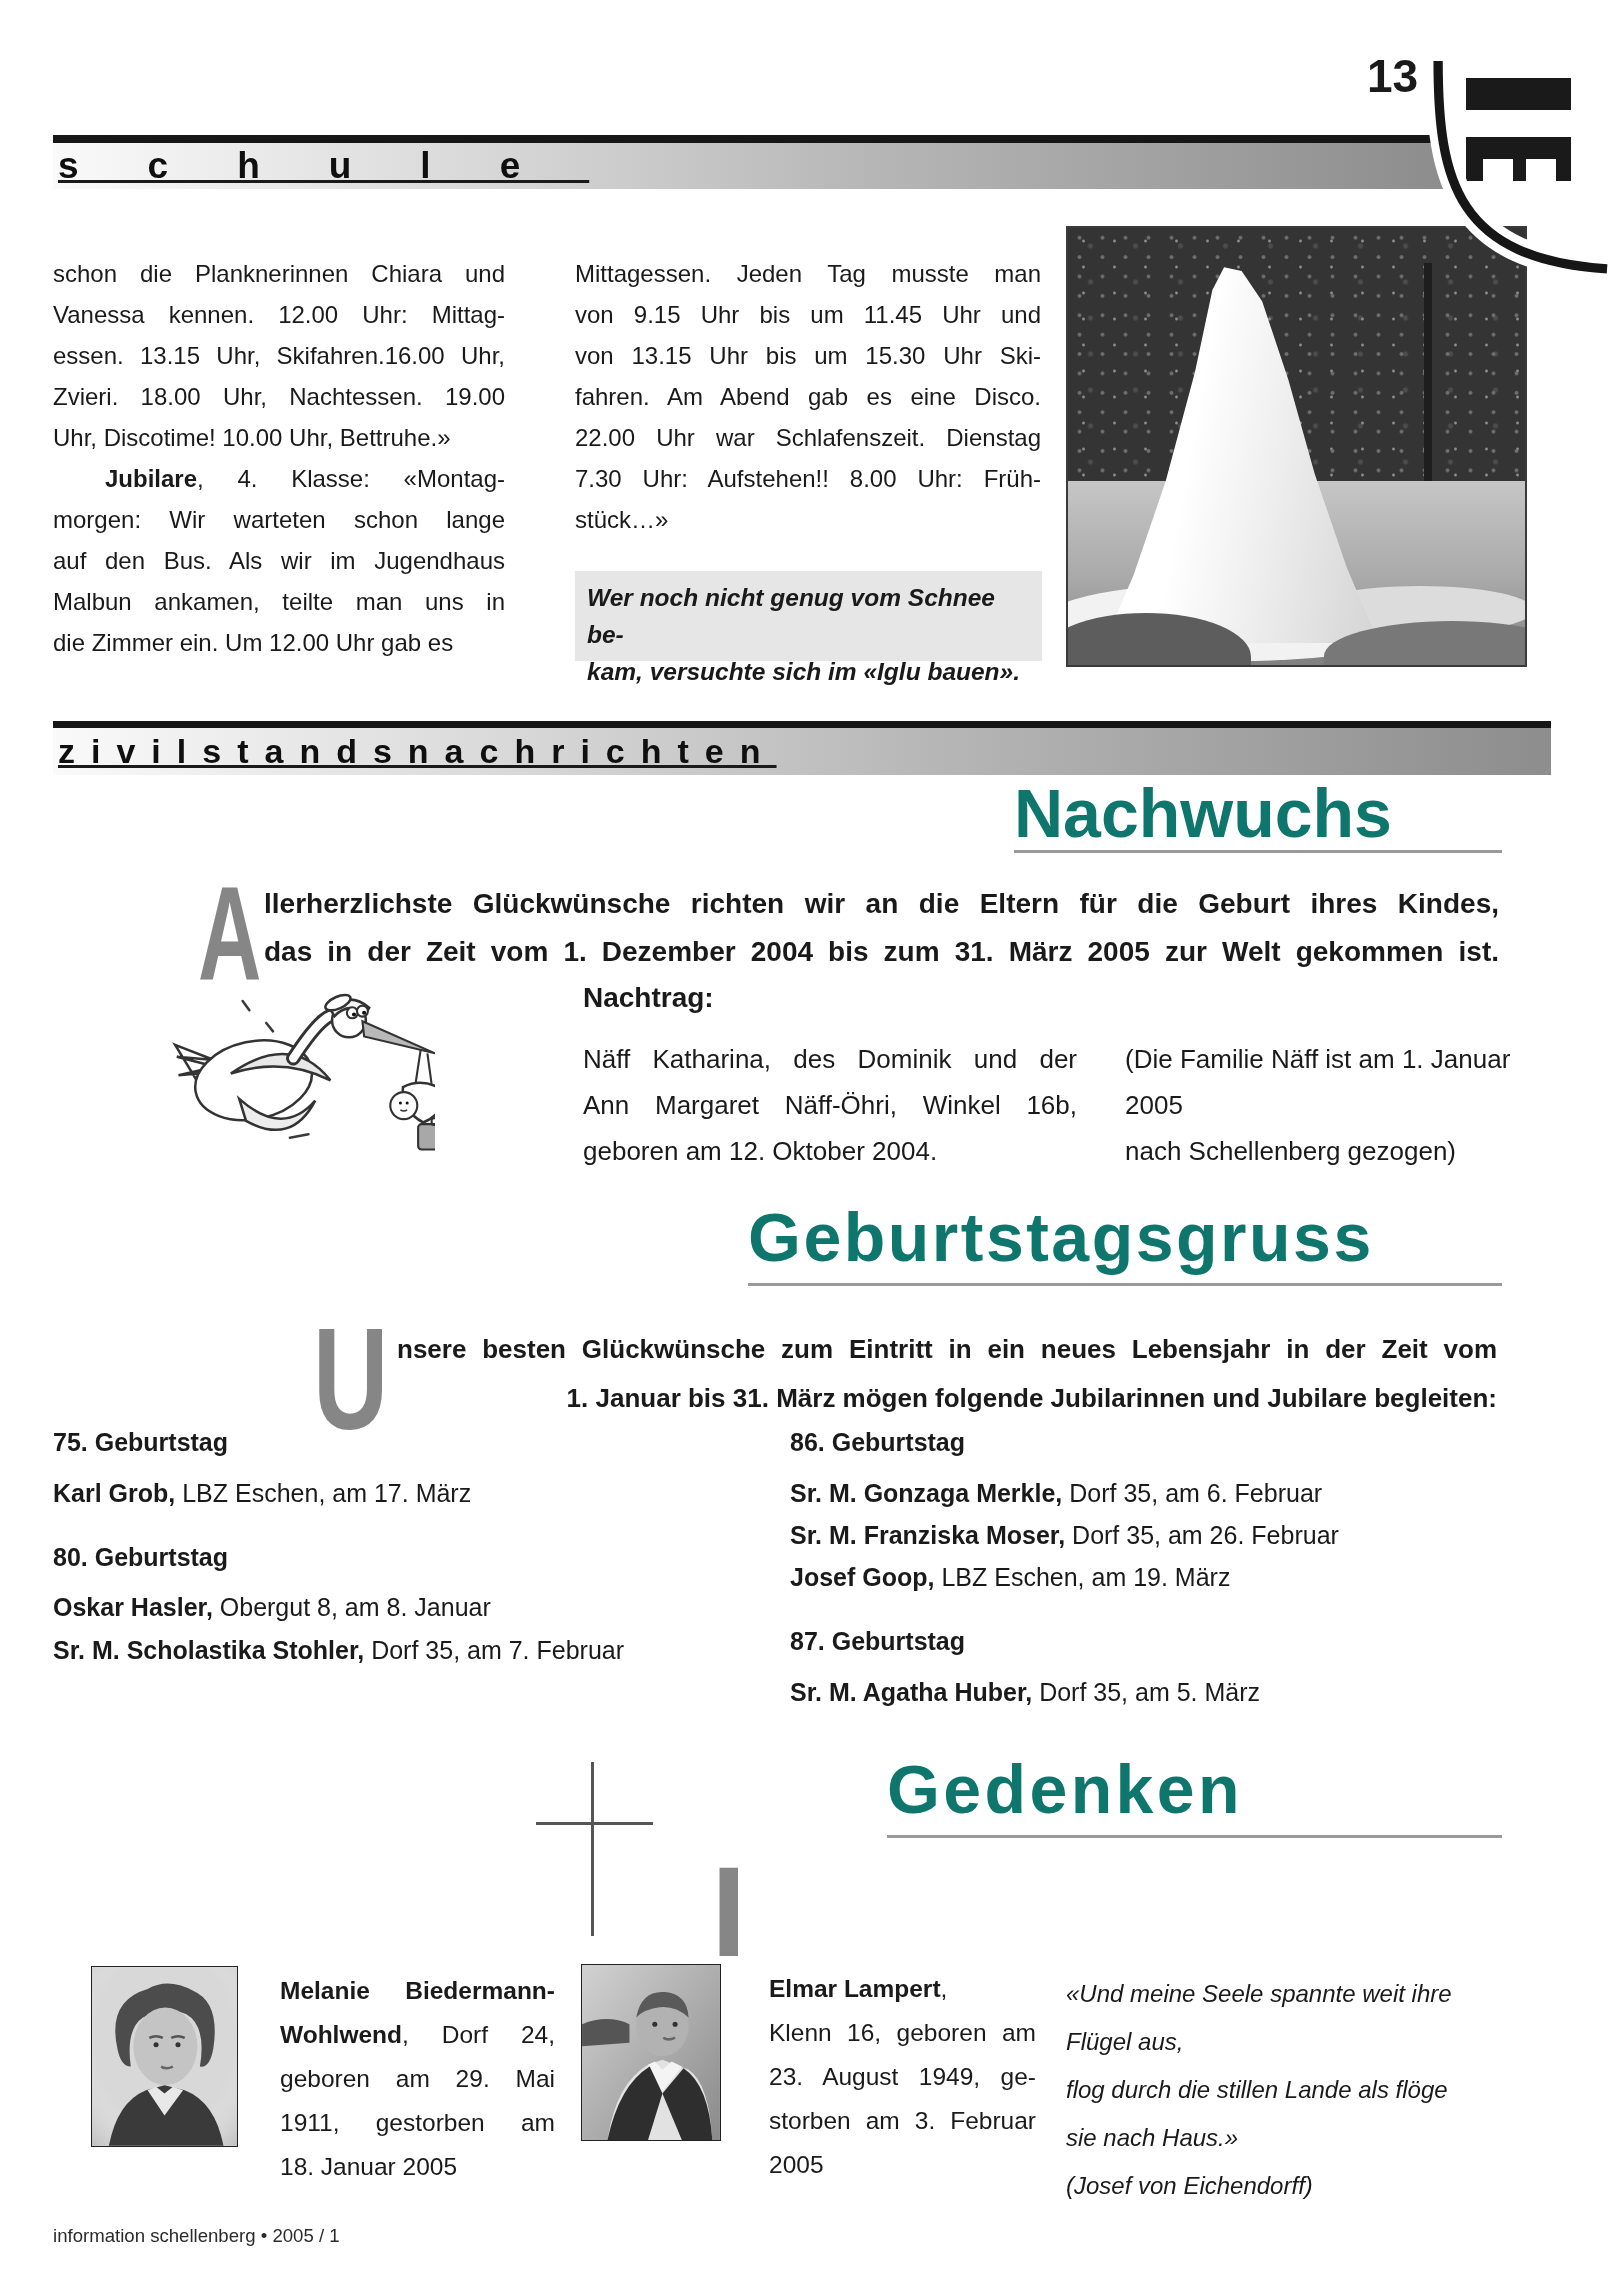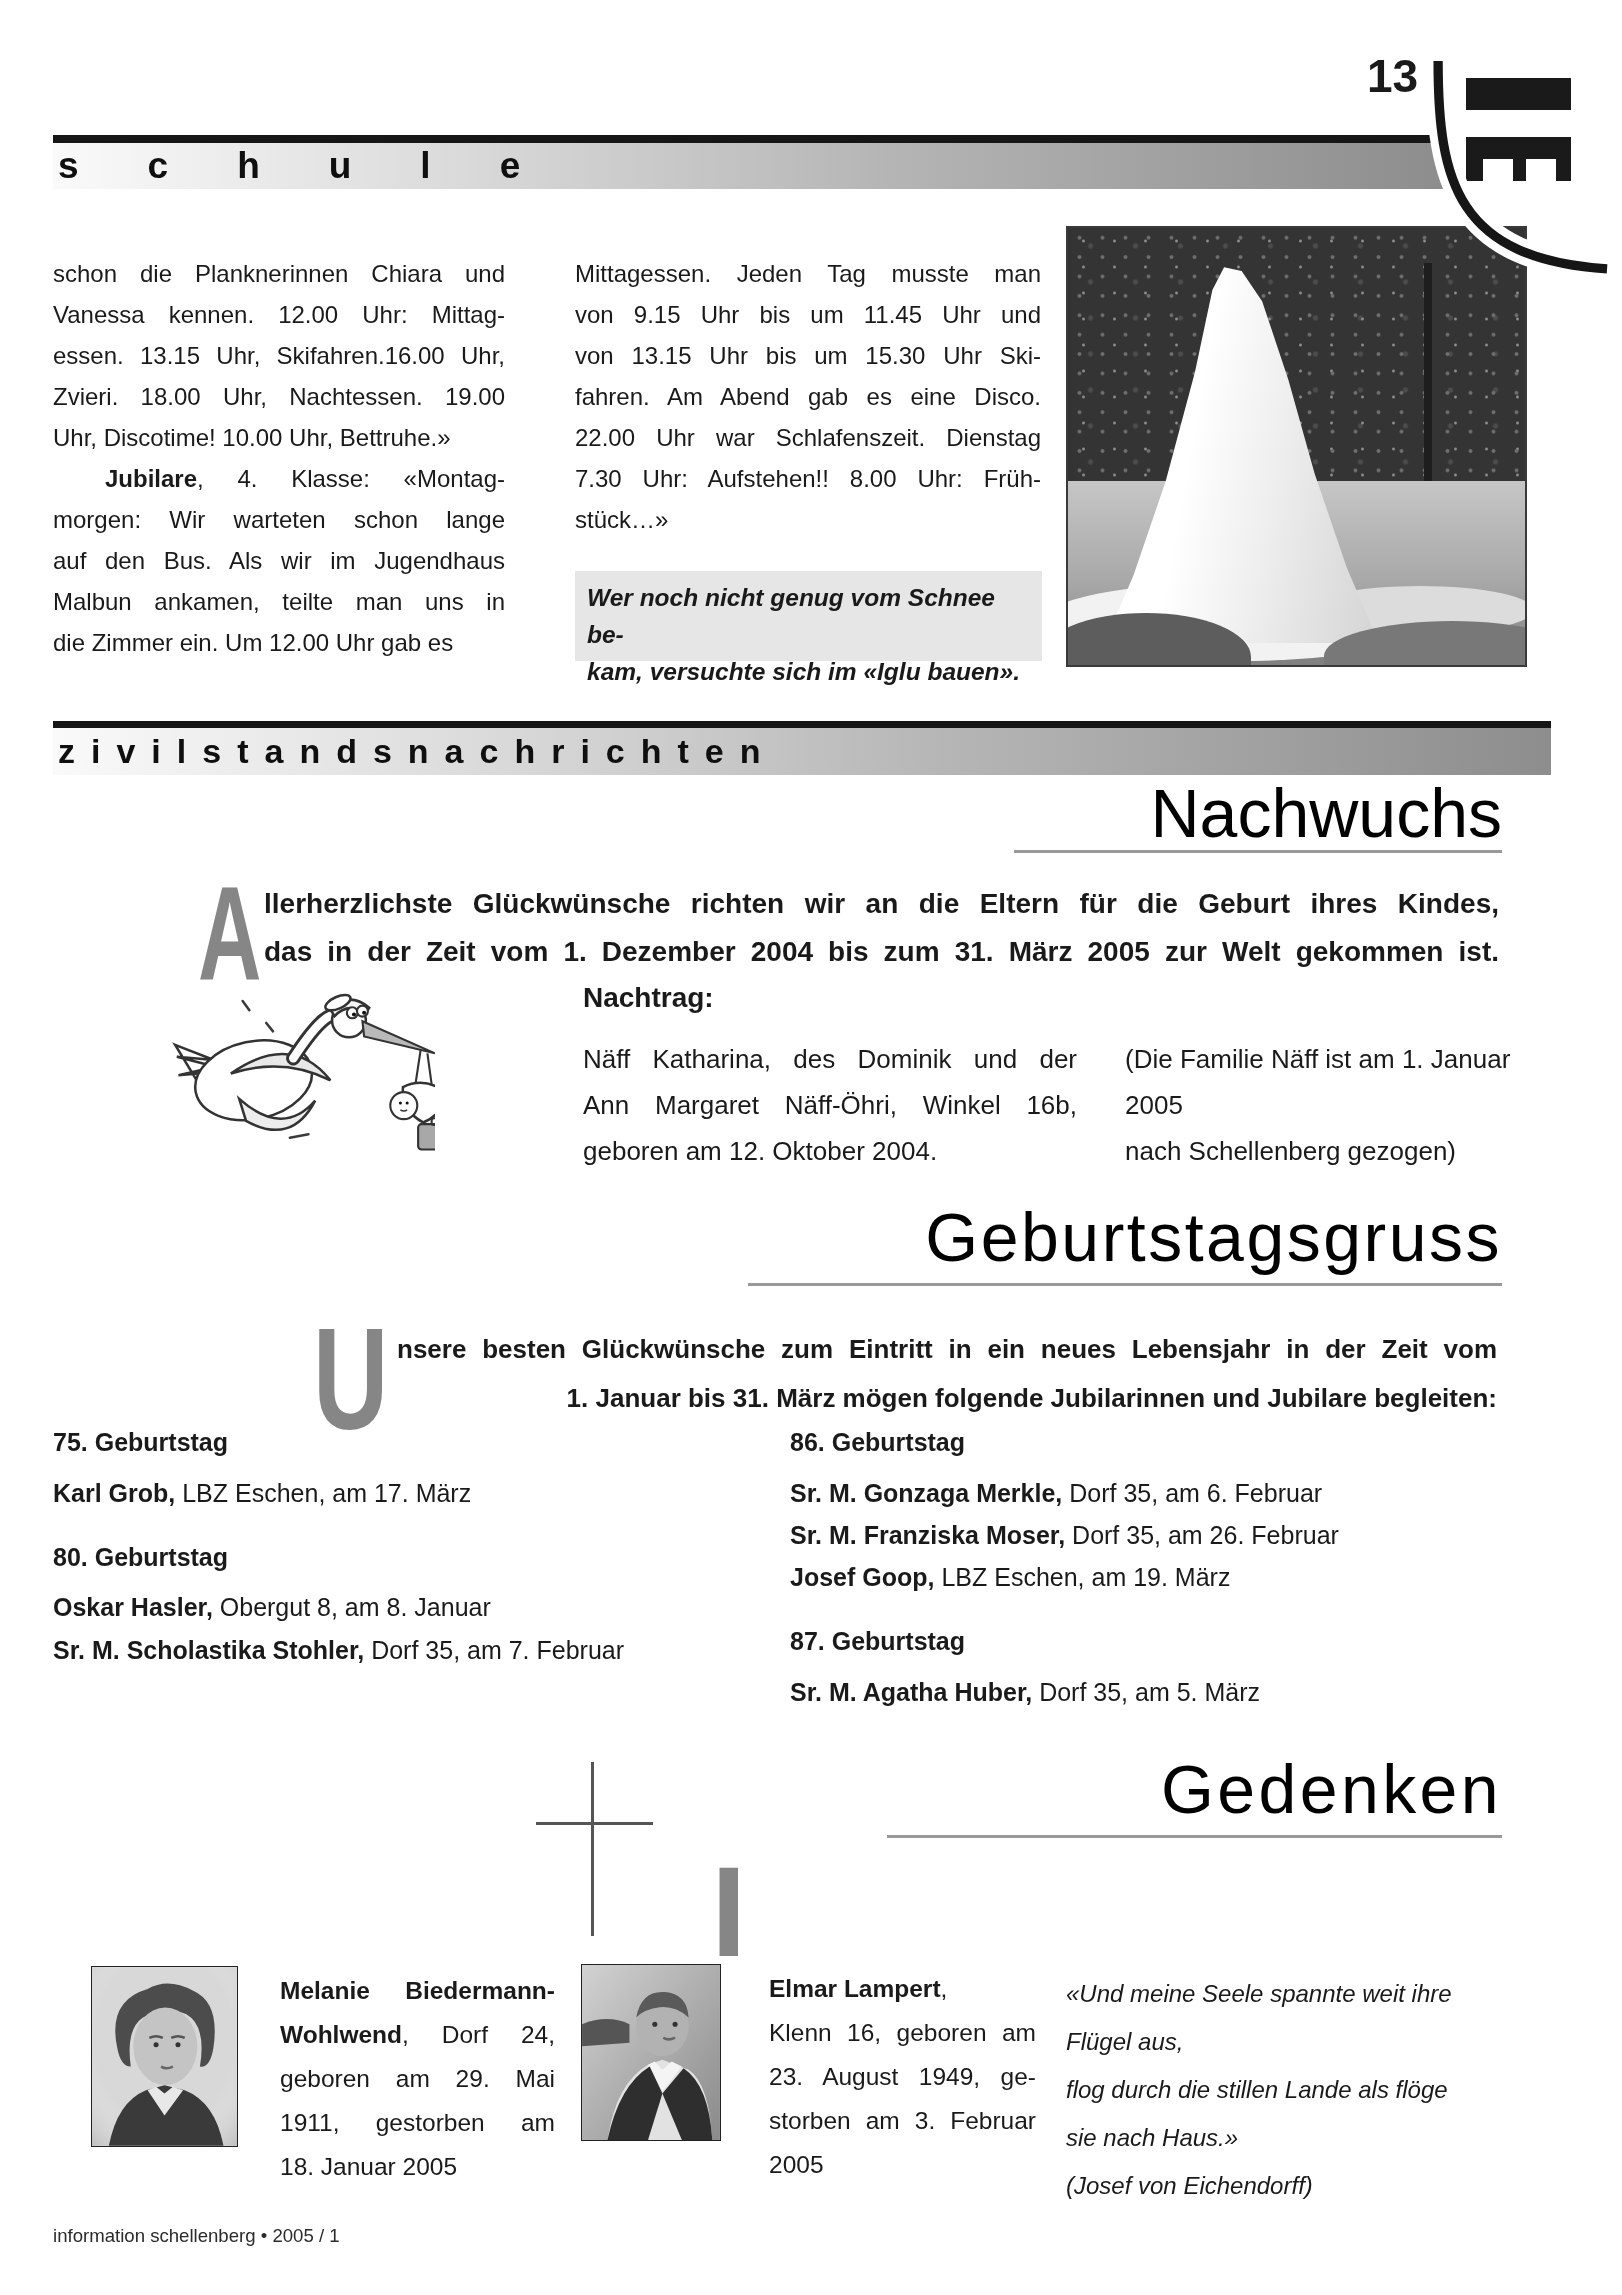--- a/index.html
+++ b/index.html
@@ -13,23 +13,23 @@
   .cap-line{font-size:24.5px;line-height:37px;font-weight:700;font-style:italic;}
   .intro-line{font-size:28px;line-height:48px;font-weight:700;}
   .uintro-line{font-size:26px;line-height:49px;font-weight:700;}
   .gintro-line{font-size:30px;line-height:52px;font-weight:700;}
   .naeff-line{font-size:26px;line-height:46px;}
   .list-title{font-size:25px;font-weight:700;}
   .list-entry{font-size:25px;}
   .ob-line{font-size:24.5px;line-height:44px;}
   .quote-line{font-size:24px;line-height:48px;font-style:italic;}
   .band-line{background:#161616;height:7.6px;}
-  .band-bar{height:46px;background:linear-gradient(to right,#fafafa,#d9d9d9 30%,#b5b5b5 60%,#8d8d8d);}
+  .band-bar{height:46px;background:linear-gradient(to right,#fafafa,#d9d9d9 30%,#b5b5b5 60%,#8d8d8d);text-decoration:underline;}
   .band-text{font-weight:700;color:#0f0f0f;}
-  .headline{font-weight:400;color:#000000;text-align:right;}
+  .headline{font-weight:700;color:#0f766e;text-align:left;}
   .rule{background:#999;height:2.5px;}
   .dropcap{font-weight:700;color:#868686;line-height:0.82;transform-origin:left top;}
 </style>
 </head>
 <body>
 
 <div class="page">
 
   <div class="abs" style="left:1367px;top:49px;width:68px;font-size:46px;font-weight:700;">13</div>
 

